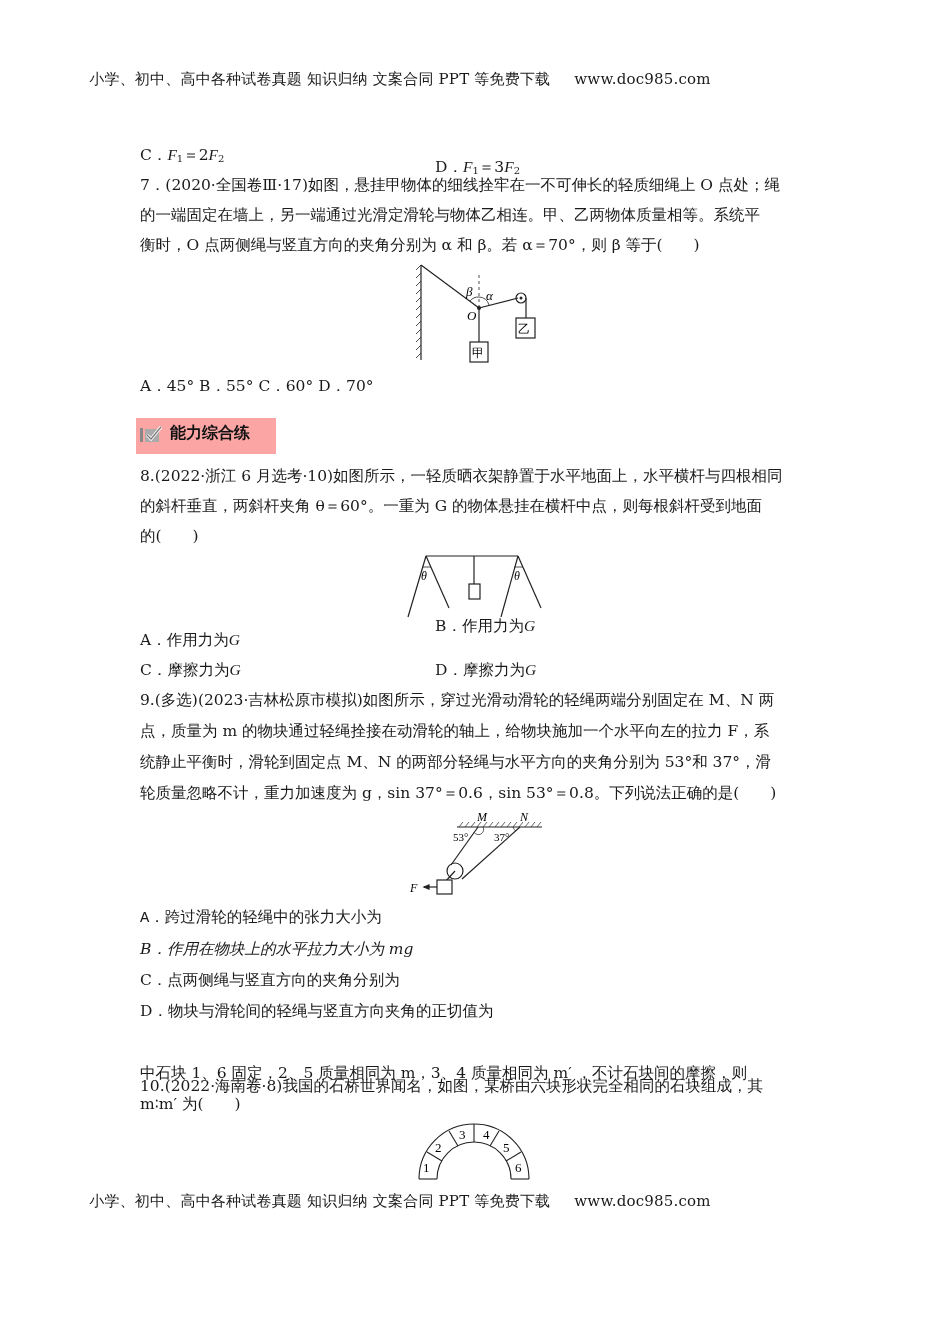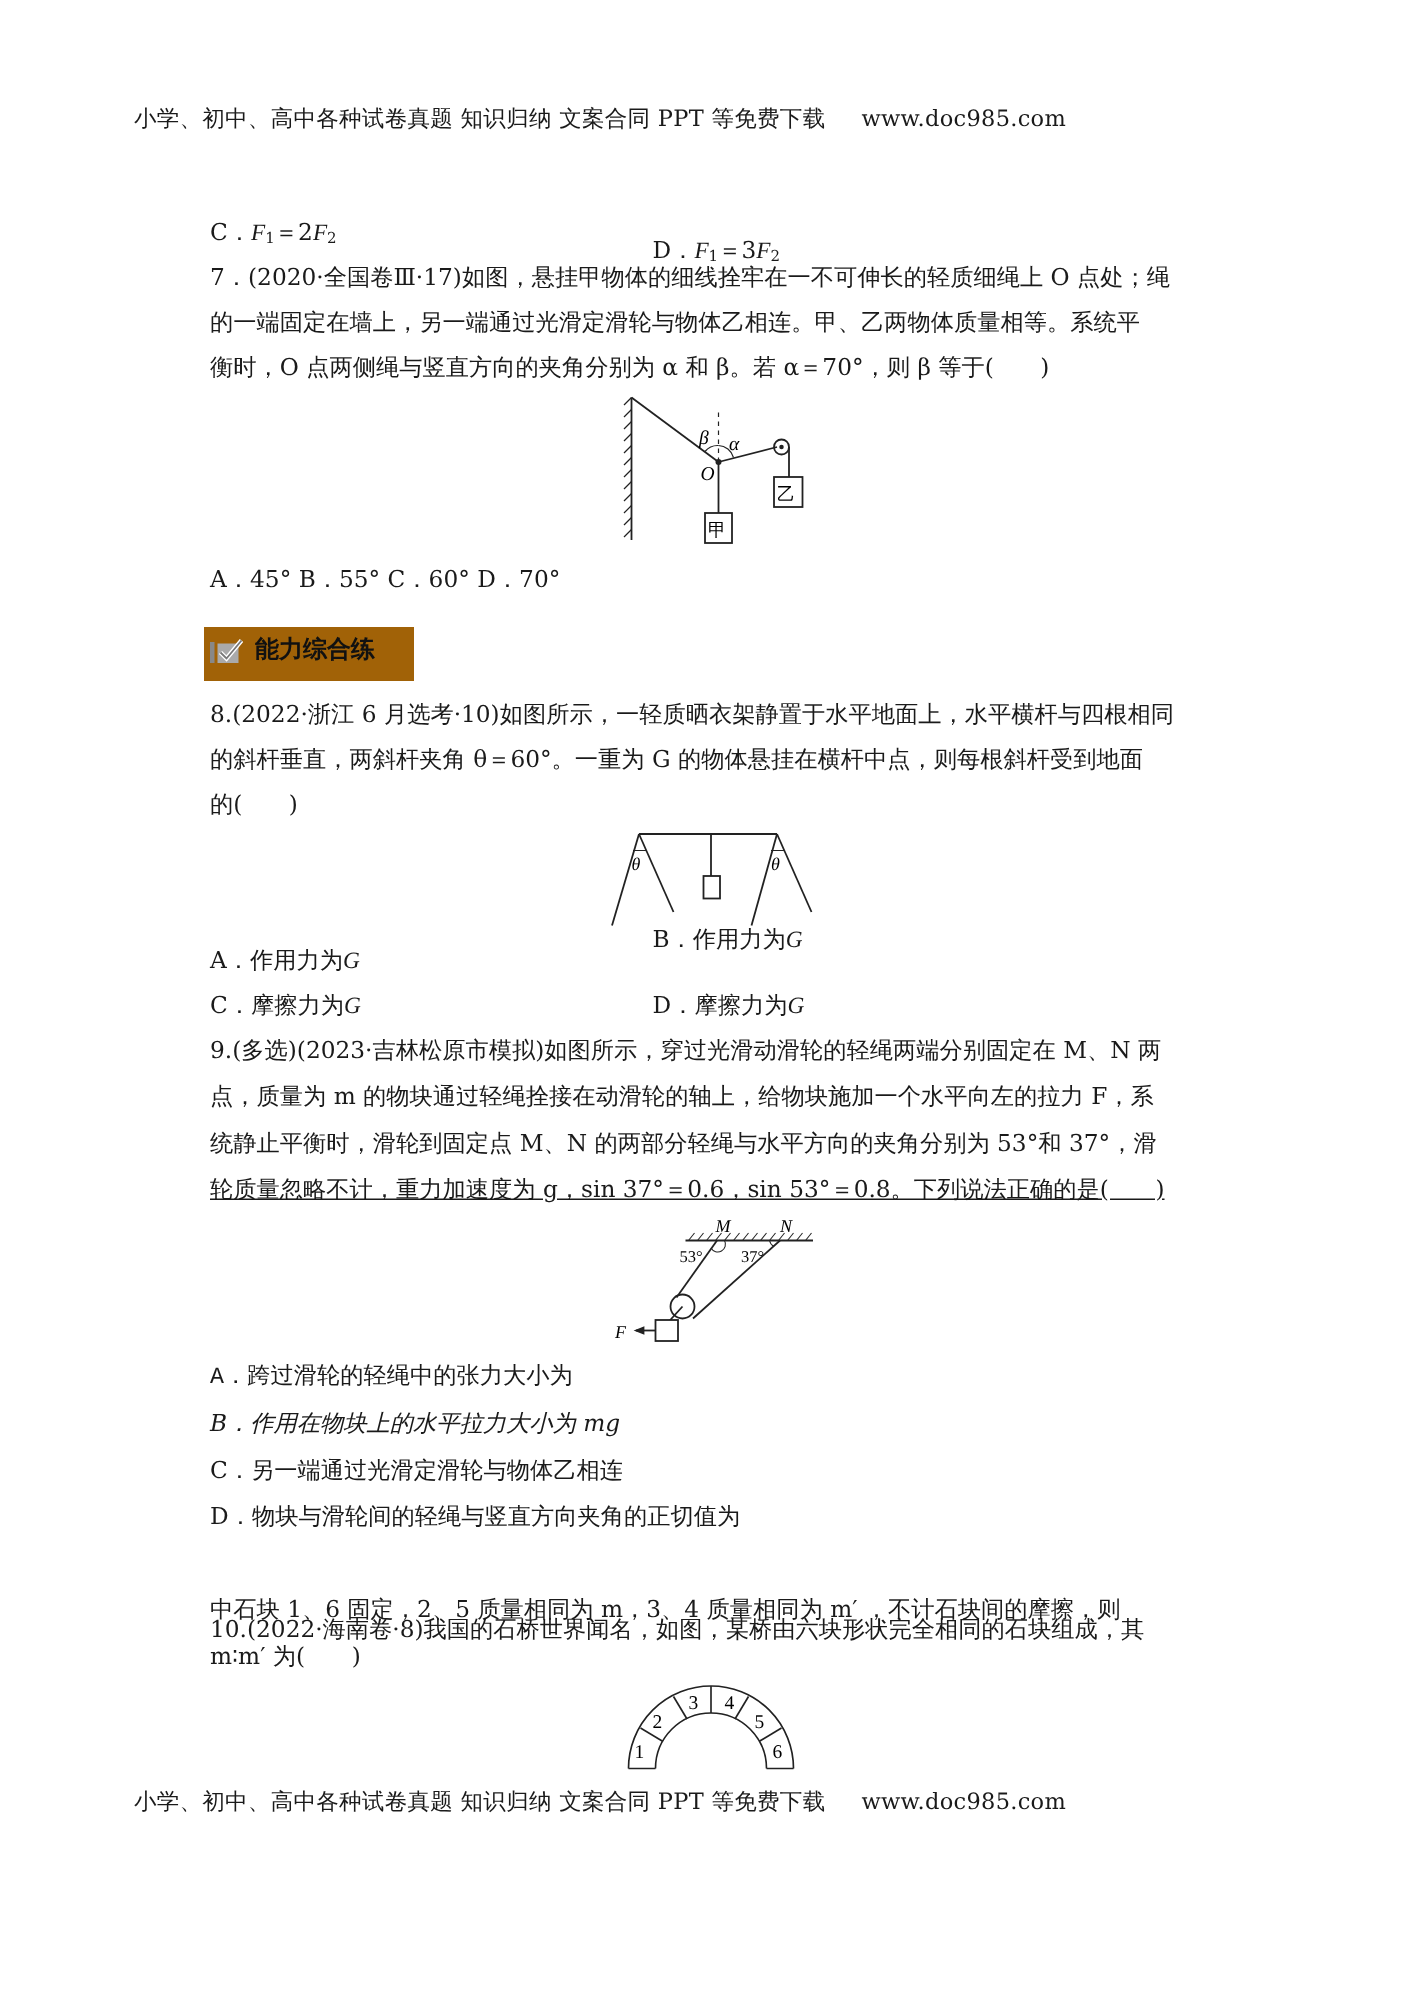--- a/index.html
+++ b/index.html
@@ -4,21 +4,21 @@
 <style>
   html, body { margin: 0; padding: 0; background: #ffffff; }
   body { width: 950px; height: 1344px; position: relative; overflow: hidden;
          font-family: "DejaVu Serif", "Liberation Serif", serif; color: #1a1a1a; }
   .abs { position: absolute; }
   .hdr { left: 0; width: 800px; text-align: center; font-size: 15px; letter-spacing: 0.2px; }
   .hdr .url { margin-left: 24px; }
   .line { position: absolute; left: 140px; font-size: 15.5px; white-space: nowrap; line-height: 20px; }
   i.v { font-style: italic; font-family: "Liberation Serif", serif; }
   sub { font-size: 10px; vertical-align: -2px; }
-  .section { left: 136px; top: 418px; width: 140px; height: 36px; background: #a16207; }
+  .section { left: 136px; top: 418px; width: 140px; height: 36px; background: #fca5a5; }
   .section .ico { position: absolute; left: 4px; top: 8px; width: 22px; height: 18px; }
   .section .ttl { position: absolute; left: 34px; top: 5px; font-family: "DejaVu Sans", "Liberation Sans", sans-serif;
                   font-weight: bold; font-size: 16px; color: #111; }
   svg text { font-family: "Liberation Serif", serif; }
 </style>
 </head>
 <body>
 
 <div class="abs hdr" style="top:70px;">
   <span>小学、初中、高中各种试卷真题  知识归纳  文案合同  PPT 等免费下载</span><span class="url">www.doc985.com</span>
@@ -105,21 +105,21 @@
 </svg>
 
 <div class="line" style="top:630px;"><span>A．</span><span>作用力为</span><i class="v">G</i></div>
 <div class="line" style="top:616px; left:435px;text-align:right;"><span>B．</span><span>作用力为</span><i class="v">G</i></div>
 <div class="line" style="top:660px;"><span>C．</span><span>摩擦力为</span><i class="v">G</i></div>
 <div class="line" style="top:660px; left:435px;"><span>D．</span><span>摩擦力为</span><i class="v">G</i></div>
 
 <div class="line" style="top:690px;">9.(多选)(2023·吉林松原市模拟)如图所示，穿过光滑动滑轮的轻绳两端分别固定在 M、N 两</div>
 <div class="line" style="top:721px;">点，质量为 m 的物块通过轻绳拴接在动滑轮的轴上，给物块施加一个水平向左的拉力 F，系</div>
 <div class="line" style="top:752px;">统静止平衡时，滑轮到固定点 M、N 的两部分轻绳与水平方向的夹角分别为 53°和 37°，滑</div>
-<div class="line" style="top:783px;text-decoration:underline;">轮质量忽略不计，重力加速度为 g，sin 37°＝0.6，sin 53°＝0.8。下列说法正确的是(　　)</div>
+<div class="line" style="top:783px;">轮质量忽略不计，重力加速度为 g，sin 37°＝0.6，sin 53°＝0.8。下列说法正确的是(　　)</div>
 
 <svg class="abs" style="left:400px; top:805px;" width="160" height="95">
   <g stroke="#222" stroke-width="1.2" fill="none">
     <line x1="57" y1="22" x2="142" y2="22"></line>
     <g stroke-width="0.7">
       <line x1="59" y1="22" x2="63" y2="17"></line>
         <line x1="65" y1="22" x2="69" y2="17"></line>
         <line x1="71" y1="22" x2="75" y2="17"></line>
       <line x1="77" y1="22" x2="81" y2="17"></line>
         <line x1="83" y1="22" x2="87" y2="17"></line>
@@ -145,21 +145,21 @@
   </g>
   <text x="77" y="16" font-size="12" font-style="italic">M</text>
   <text x="120" y="16" font-size="12" font-style="italic">N</text>
   <text x="53" y="36" font-size="11">53°</text>
   <text x="94" y="36" font-size="11">37°</text>
   <text x="10" y="87" font-size="12" font-style="italic">F</text>
 </svg>
 
 <div class="line" style="top:908px;font-family:Liberation Mono, monospace;">A．跨过滑轮的轻绳中的张力大小为</div>
 <div class="line" style="top:939px;font-style:italic;">B．作用在物块上的水平拉力大小为 mg</div>
-<div class="line" style="top:970px;">C．另一端通过光滑定滑轮与物体乙相连</div>
+<div class="line" style="top:970px;">C．点两侧绳与竖直方向的夹角分别为</div>
 <div class="line" style="top:1001px;">D．物块与滑轮间的轻绳与竖直方向夹角的正切值为</div>
 
 <div class="line" style="top:1032px;margin-top:44px;">10.(2022·海南卷·8)我国的石桥世界闻名，如图，某桥由六块形状完全相同的石块组成，其</div>
 <div class="line" style="top:1063px;">中石块 1、6 固定，2、5 质量相同为 m，3、4 质量相同为 m′ ，不计石块间的摩擦，则</div>
 <div class="line" style="top:1094px;">m∶m′ 为(　　)</div>
 
 <svg class="abs" style="left:400px; top:1115px;" width="150" height="75">
   <g stroke="#222" stroke-width="1.1" fill="none">
     <path d="M 19 64 A 55 55 0 0 1 129 64"></path>
     <path d="M 37 64 A 37 37 0 0 1 111 64"></path>

